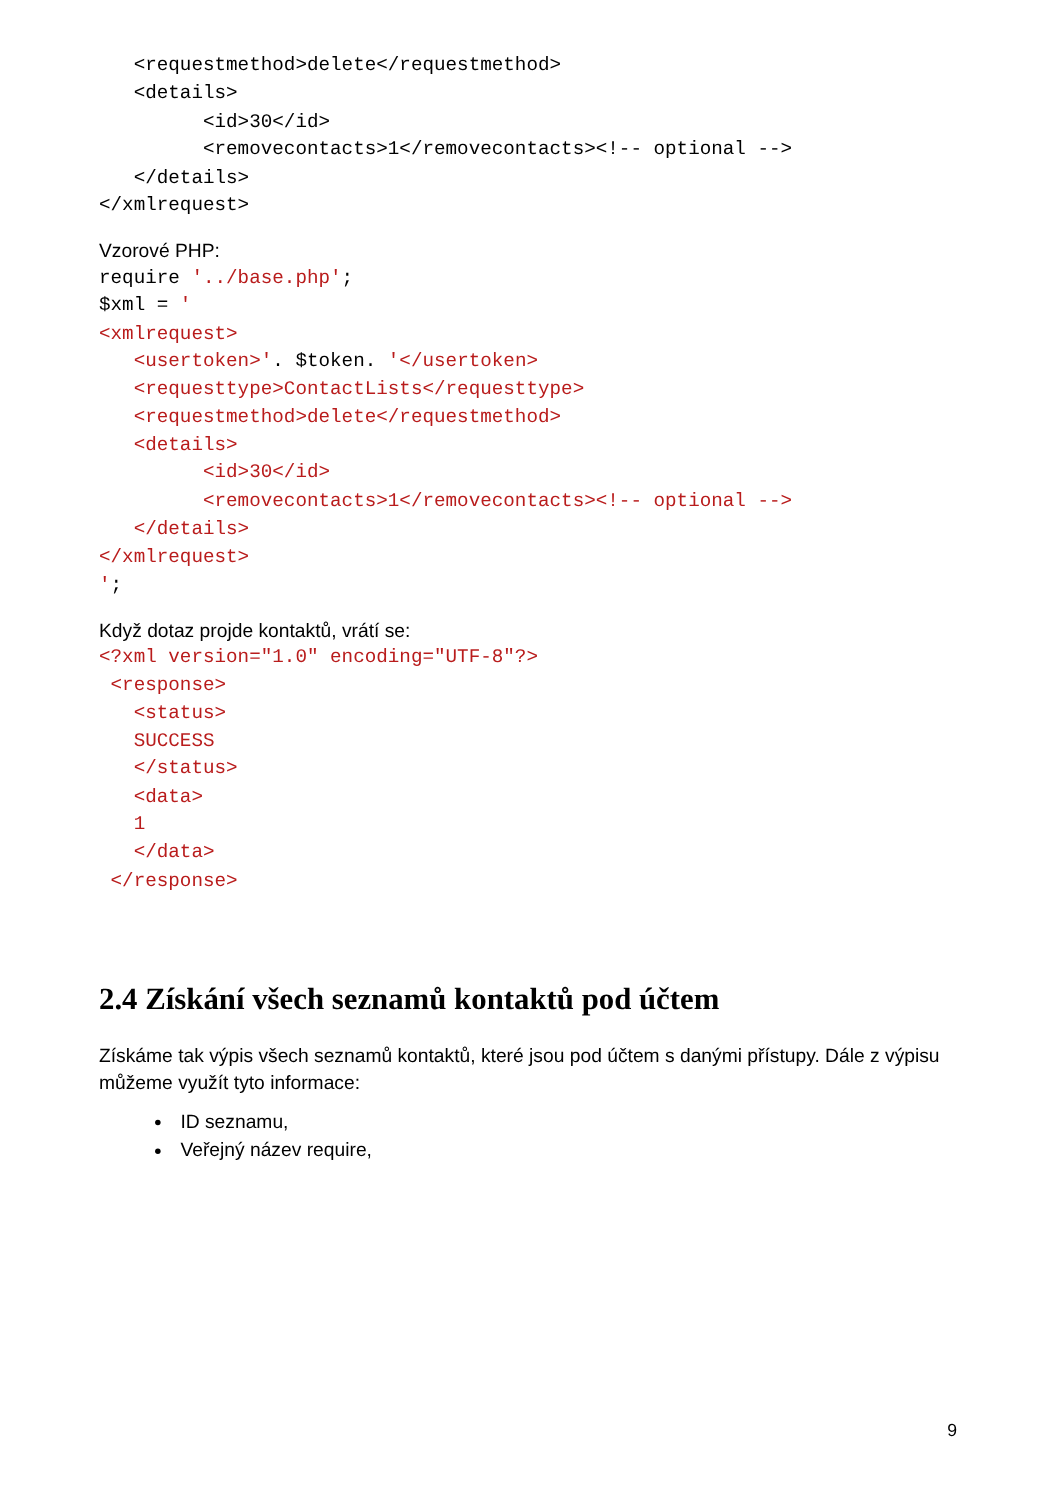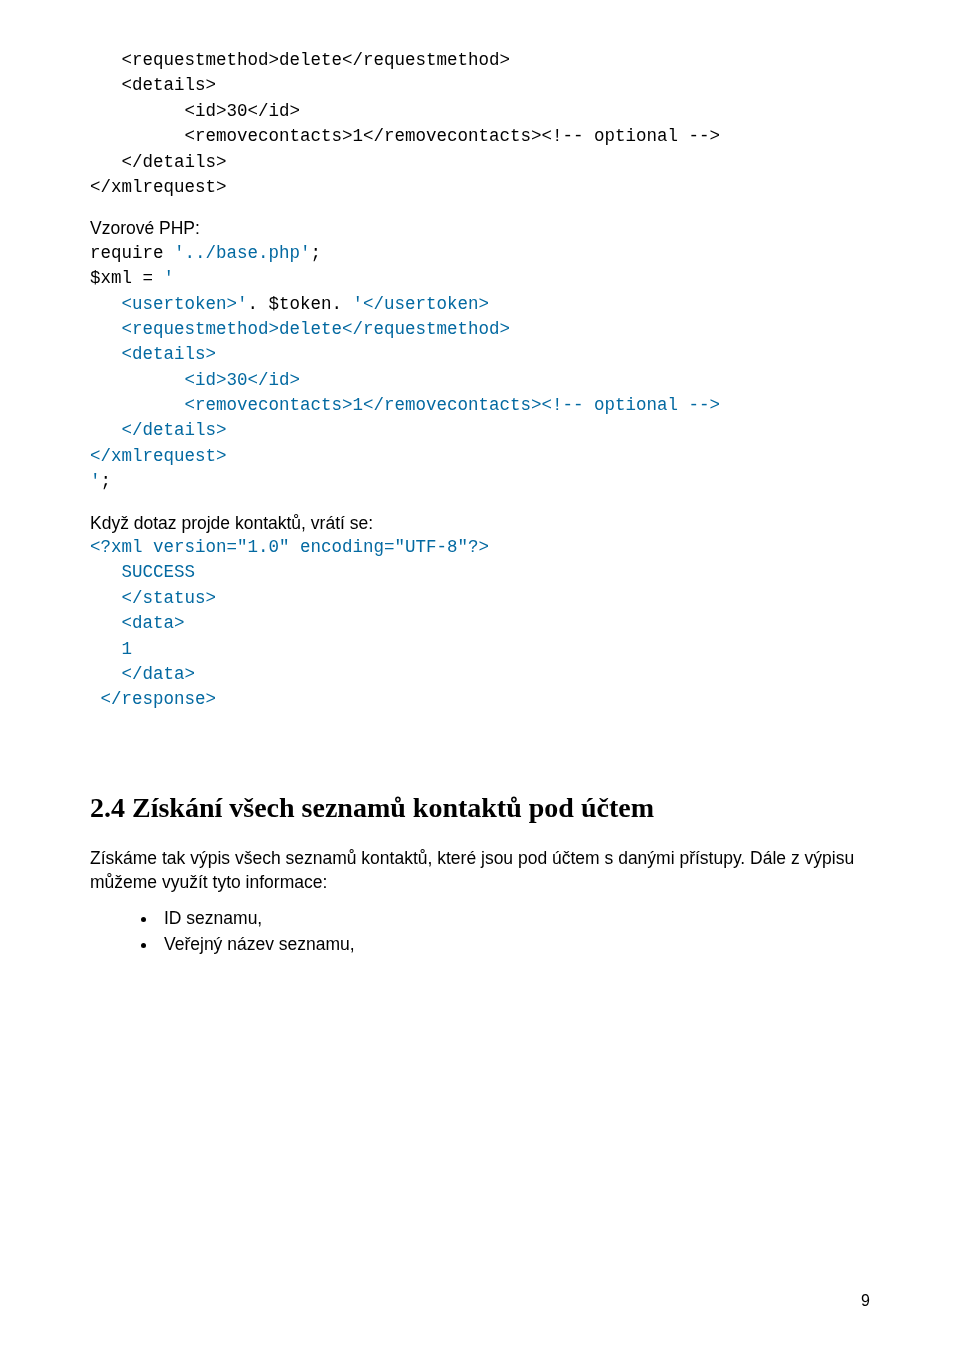--- a/index.html
+++ b/index.html
@@ -28,21 +28,21 @@
     font-family: Arial, Helvetica, sans-serif;
     font-size: 17.5px;
     line-height: 1.4;
   }
   .h2 {
     font-family: Liberation Serif, serif;
     font-size: 28px;
     font-weight: bold;
     margin: 55px 0 22px 0;
   }
-  .blue { color: #0369a1; }
+  .blue { color: #b91c1c; }
   .black { color: #000; }
   ul.bullets {
     margin: 10px 0 0 0;
     padding-left: 68px;
     list-style: disc;
   }
   ul.bullets li {
     font-family: Arial, Helvetica, sans-serif;
     font-size: 17.5px;
     line-height: 1.5;
@@ -72,49 +72,53 @@
     <div class="mono black">&lt;/xmlrequest&gt;</div>
   </div>
 
   <div class="spacer"></div>
 
   <div class="body-text">Vzorové PHP:</div>
 
   <div>
     <div class="mono"><span class="black">require </span><span class="blue">'../base.php'</span><span class="black">;</span></div>
     <div class="mono"><span class="black">$xml = </span><span class="blue">'</span></div>
+    <div class="mono blue">&lt;xmlrequest&gt;</div>
     <div class="mono"><span class="blue">   &lt;usertoken&gt;'</span><span class="black">. $token. </span><span class="blue">'&lt;/usertoken&gt;</span></div>
+    <div class="mono blue">   &lt;requesttype&gt;ContactLists&lt;/requesttype&gt;</div>
     <div class="mono blue">   &lt;requestmethod&gt;delete&lt;/requestmethod&gt;</div>
     <div class="mono blue">   &lt;details&gt;</div>
     <div class="mono blue">         &lt;id&gt;30&lt;/id&gt;</div>
     <div class="mono blue">         &lt;removecontacts&gt;1&lt;/removecontacts&gt;&lt;!-- optional --&gt;</div>
     <div class="mono blue">   &lt;/details&gt;</div>
     <div class="mono blue">&lt;/xmlrequest&gt;</div>
     <div class="mono"><span class="blue">'</span><span class="black">;</span></div>
   </div>
 
   <div class="spacer"></div>
 
   <div class="body-text">Když dotaz projde kontaktů, vrátí se:</div>
 
   <div>
     <div class="mono blue">&lt;?xml version="1.0" encoding="UTF-8"?&gt;</div>
+    <div class="mono blue"> &lt;response&gt;</div>
+    <div class="mono blue">   &lt;status&gt;</div>
     <div class="mono blue">   SUCCESS</div>
     <div class="mono blue">   &lt;/status&gt;</div>
     <div class="mono blue">   &lt;data&gt;</div>
     <div class="mono blue">   1</div>
     <div class="mono blue">   &lt;/data&gt;</div>
     <div class="mono blue"> &lt;/response&gt;</div>
   </div>
 
   <div class="spacer-lg"></div>
 
   <div class="h2">2.4 Získání všech seznamů kontaktů pod účtem</div>
 
   <div class="body-text">Získáme tak výpis všech seznamů kontaktů, které jsou pod účtem s danými přístupy. Dále z výpisu můžeme využít tyto informace:</div>
 
   <ul class="bullets">
     <li>ID seznamu,</li>
-    <li>Veřejný název seznamu,</li>
+    <li>Veřejný název require,</li>
   </ul>
 
   <div class="pagenum">9</div>
 </div>
 
 </body></html>

